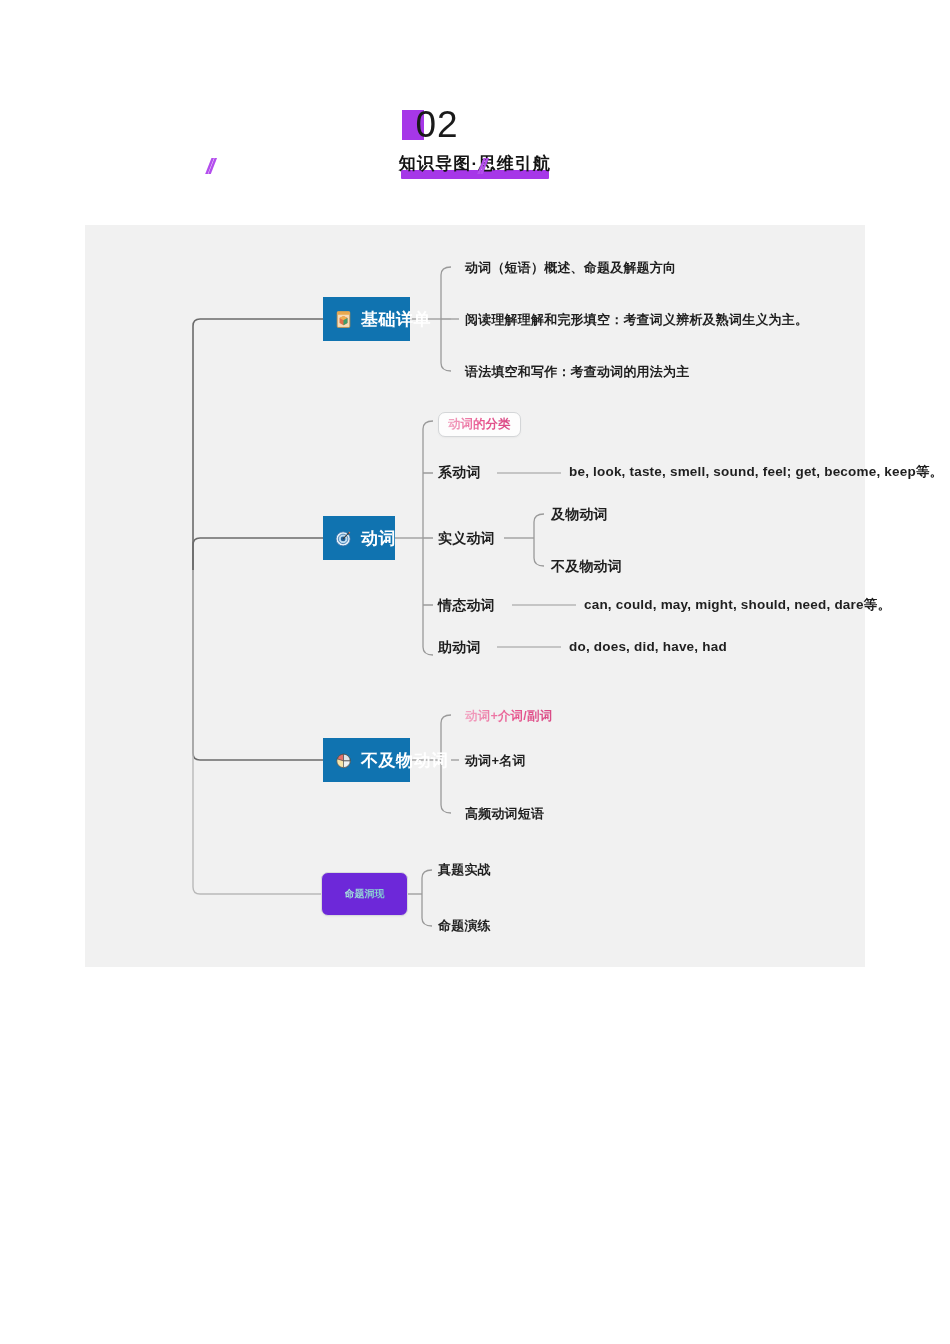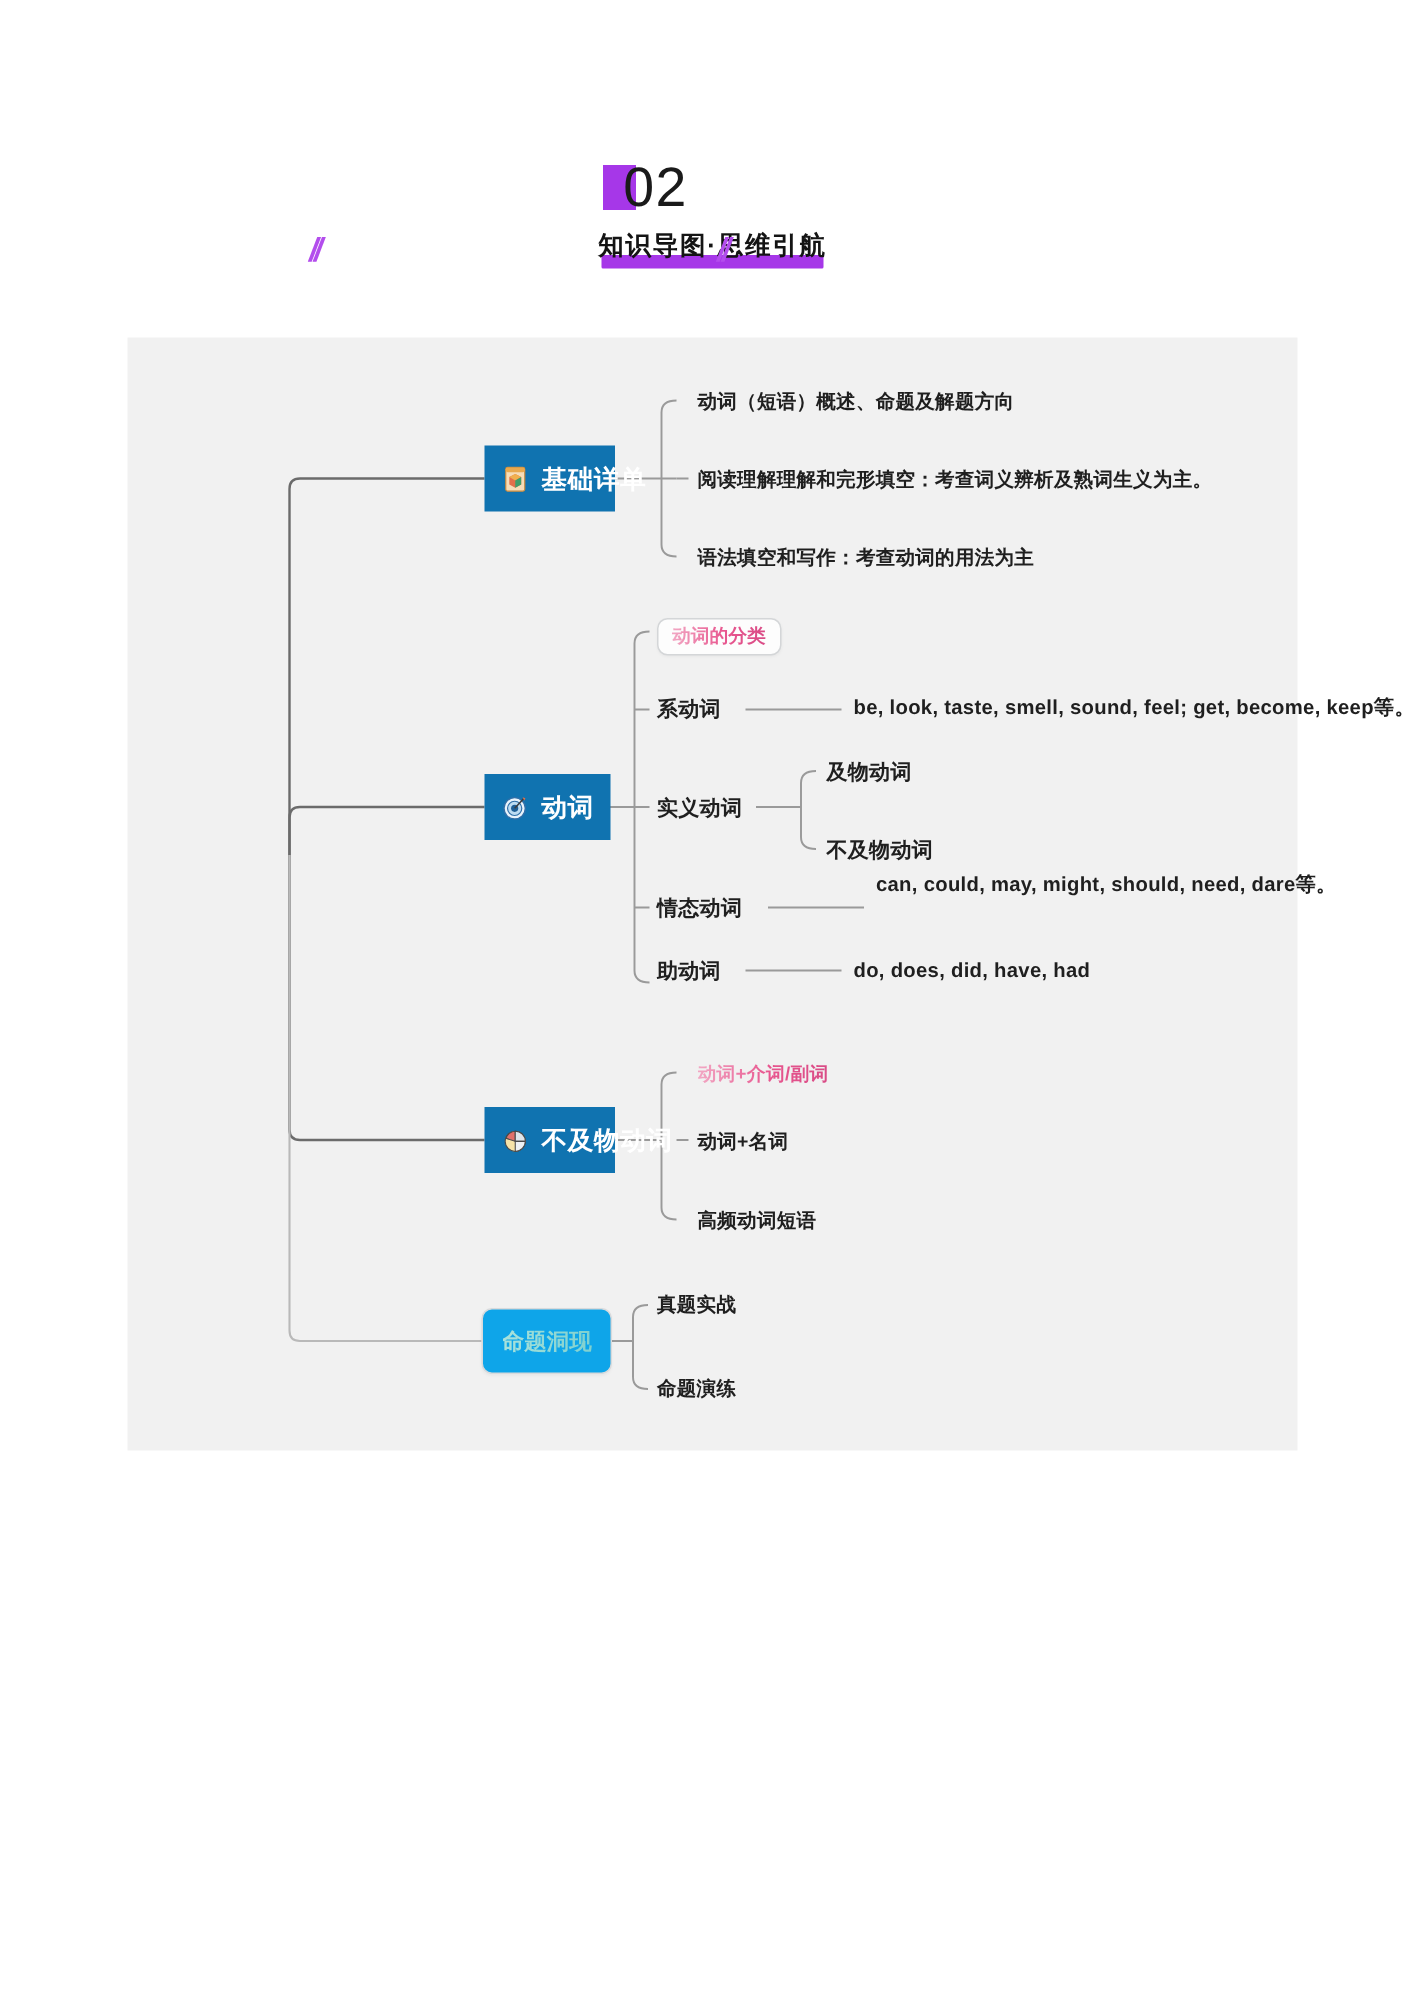--- a/index.html
+++ b/index.html
@@ -79,24 +79,24 @@
   .node-blue {
     background: #1073b0;
     color: #ffffff;
     font-size: 17px; font-weight: bold;
     padding: 0 11px;
     gap: 8px;
     letter-spacing: 0.5px;
   }
 
   .node-white {
-    background: #0ea5e9;
+    background: #6d28d9;
     border: 1px solid #d8dadc;
     border-radius: 7px;
-    font-size: 15px; font-weight: bold;
+    font-size: 10px; font-weight: bold;
     padding: 0 14px;
     justify-content: center;
     color: #9fdcd6;
     box-shadow: 0 1px 2px rgba(0,0,0,0.04);
   }
   .teal-text {
     background: linear-gradient(90deg,#a8e2dc 0%,#7fd0ce 100%);
     -webkit-background-clip: text; background-clip: text;
     -webkit-text-fill-color: transparent; color: transparent;
   }
@@ -223,21 +223,21 @@
         <polygon points="12,7.5 17,10.2 12,13 7,10.2" fill="#f0b04e"></polygon>
         <polygon points="12,13 17,10.2 17,16.5 12,19.2" fill="#3f9e6b"></polygon>
       </svg>
       <span>基础详单</span>
     </div>
 
     <div class="leaf" style="left:380px; top:35px;">动词（短语）概述、命题及解题方向</div>
     <div class="leaf" style="left:380px; top:87px;">阅读理解理解和完形填空：考查词义辨析及熟词生义为主。</div>
     <div class="leaf" style="left:380px; top:139px;">语法填空和写作：考查动词的用法为主</div>
 
-    <div class="node node-blue" style="left:238px; top:291px; width:84px; height:44px;">
+    <div class="node node-blue" style="left:238px; top:291px; width:72px; height:44px;">
       <svg class="icon" viewBox="0 0 24 24">
         <circle cx="11.5" cy="12.5" r="9" fill="#e9f3fb" stroke="#2f6fa8" stroke-width="1.2"></circle>
         <circle cx="11.5" cy="12.5" r="6" fill="#bddcf2" stroke="#2f6fa8" stroke-width="1"></circle>
         <circle cx="11.5" cy="12.5" r="3" fill="#1f5f96"></circle>
         <path d="M11.5 12.5 L19 4.5" stroke="#3c3c3c" stroke-width="1.3" fill="none"></path>
         <polygon points="18.2,3.2 20.5,4 19.6,6.2" fill="#e2704a"></polygon>
       </svg>
       <span>动词</span>
     </div>
 
@@ -246,21 +246,21 @@
     </div>
 
     <div class="leaf sub" style="left:353px; top:239px;">系动词</div>
     <div class="leaf eng" style="left:484px; top:239px;">be, look, taste, smell, sound, feel; get, become, keep等。</div>
 
     <div class="leaf sub" style="left:353px; top:305px;">实义动词</div>
     <div class="leaf sub" style="left:466px; top:281px;">及物动词</div>
     <div class="leaf sub" style="left:466px; top:333px;">不及物动词</div>
 
     <div class="leaf sub" style="left:353px; top:372px;">情态动词</div>
-    <div class="leaf eng" style="left:499px; top:357px;">can, could, may, might, should, need, dare等。</div>
+    <div class="leaf eng" style="left:499px; top:372px;">can, could, may, might, should, need, dare等。</div>
 
     <div class="leaf sub" style="left:353px; top:414px;">助动词</div>
     <div class="leaf eng" style="left:484px; top:414px;">do, does, did, have, had</div>
 
     <div class="node node-blue" style="left:238px; top:513px; width:87px; height:44px;">
       <svg class="icon" viewBox="0 0 24 24">
         <circle cx="12" cy="12.5" r="8.5" fill="#f6e3a8" stroke="#4a4a4a" stroke-width="0.9"></circle>
         <path d="M12 12.5 L12 4 A8.5 8.5 0 0 0 4.4 10 Z" fill="#e2706a" stroke="#4a4a4a" stroke-width="0.9"></path>
         <path d="M12 12.5 L12 4 A8.5 8.5 0 0 1 20.5 12.5 Z" fill="#dfe5ea" stroke="#4a4a4a" stroke-width="0.9"></path>
         <path d="M12 12.5 L20.5 12.5 A8.5 8.5 0 0 1 12 21 Z" fill="#eef2f5" stroke="#4a4a4a" stroke-width="0.9"></path>

